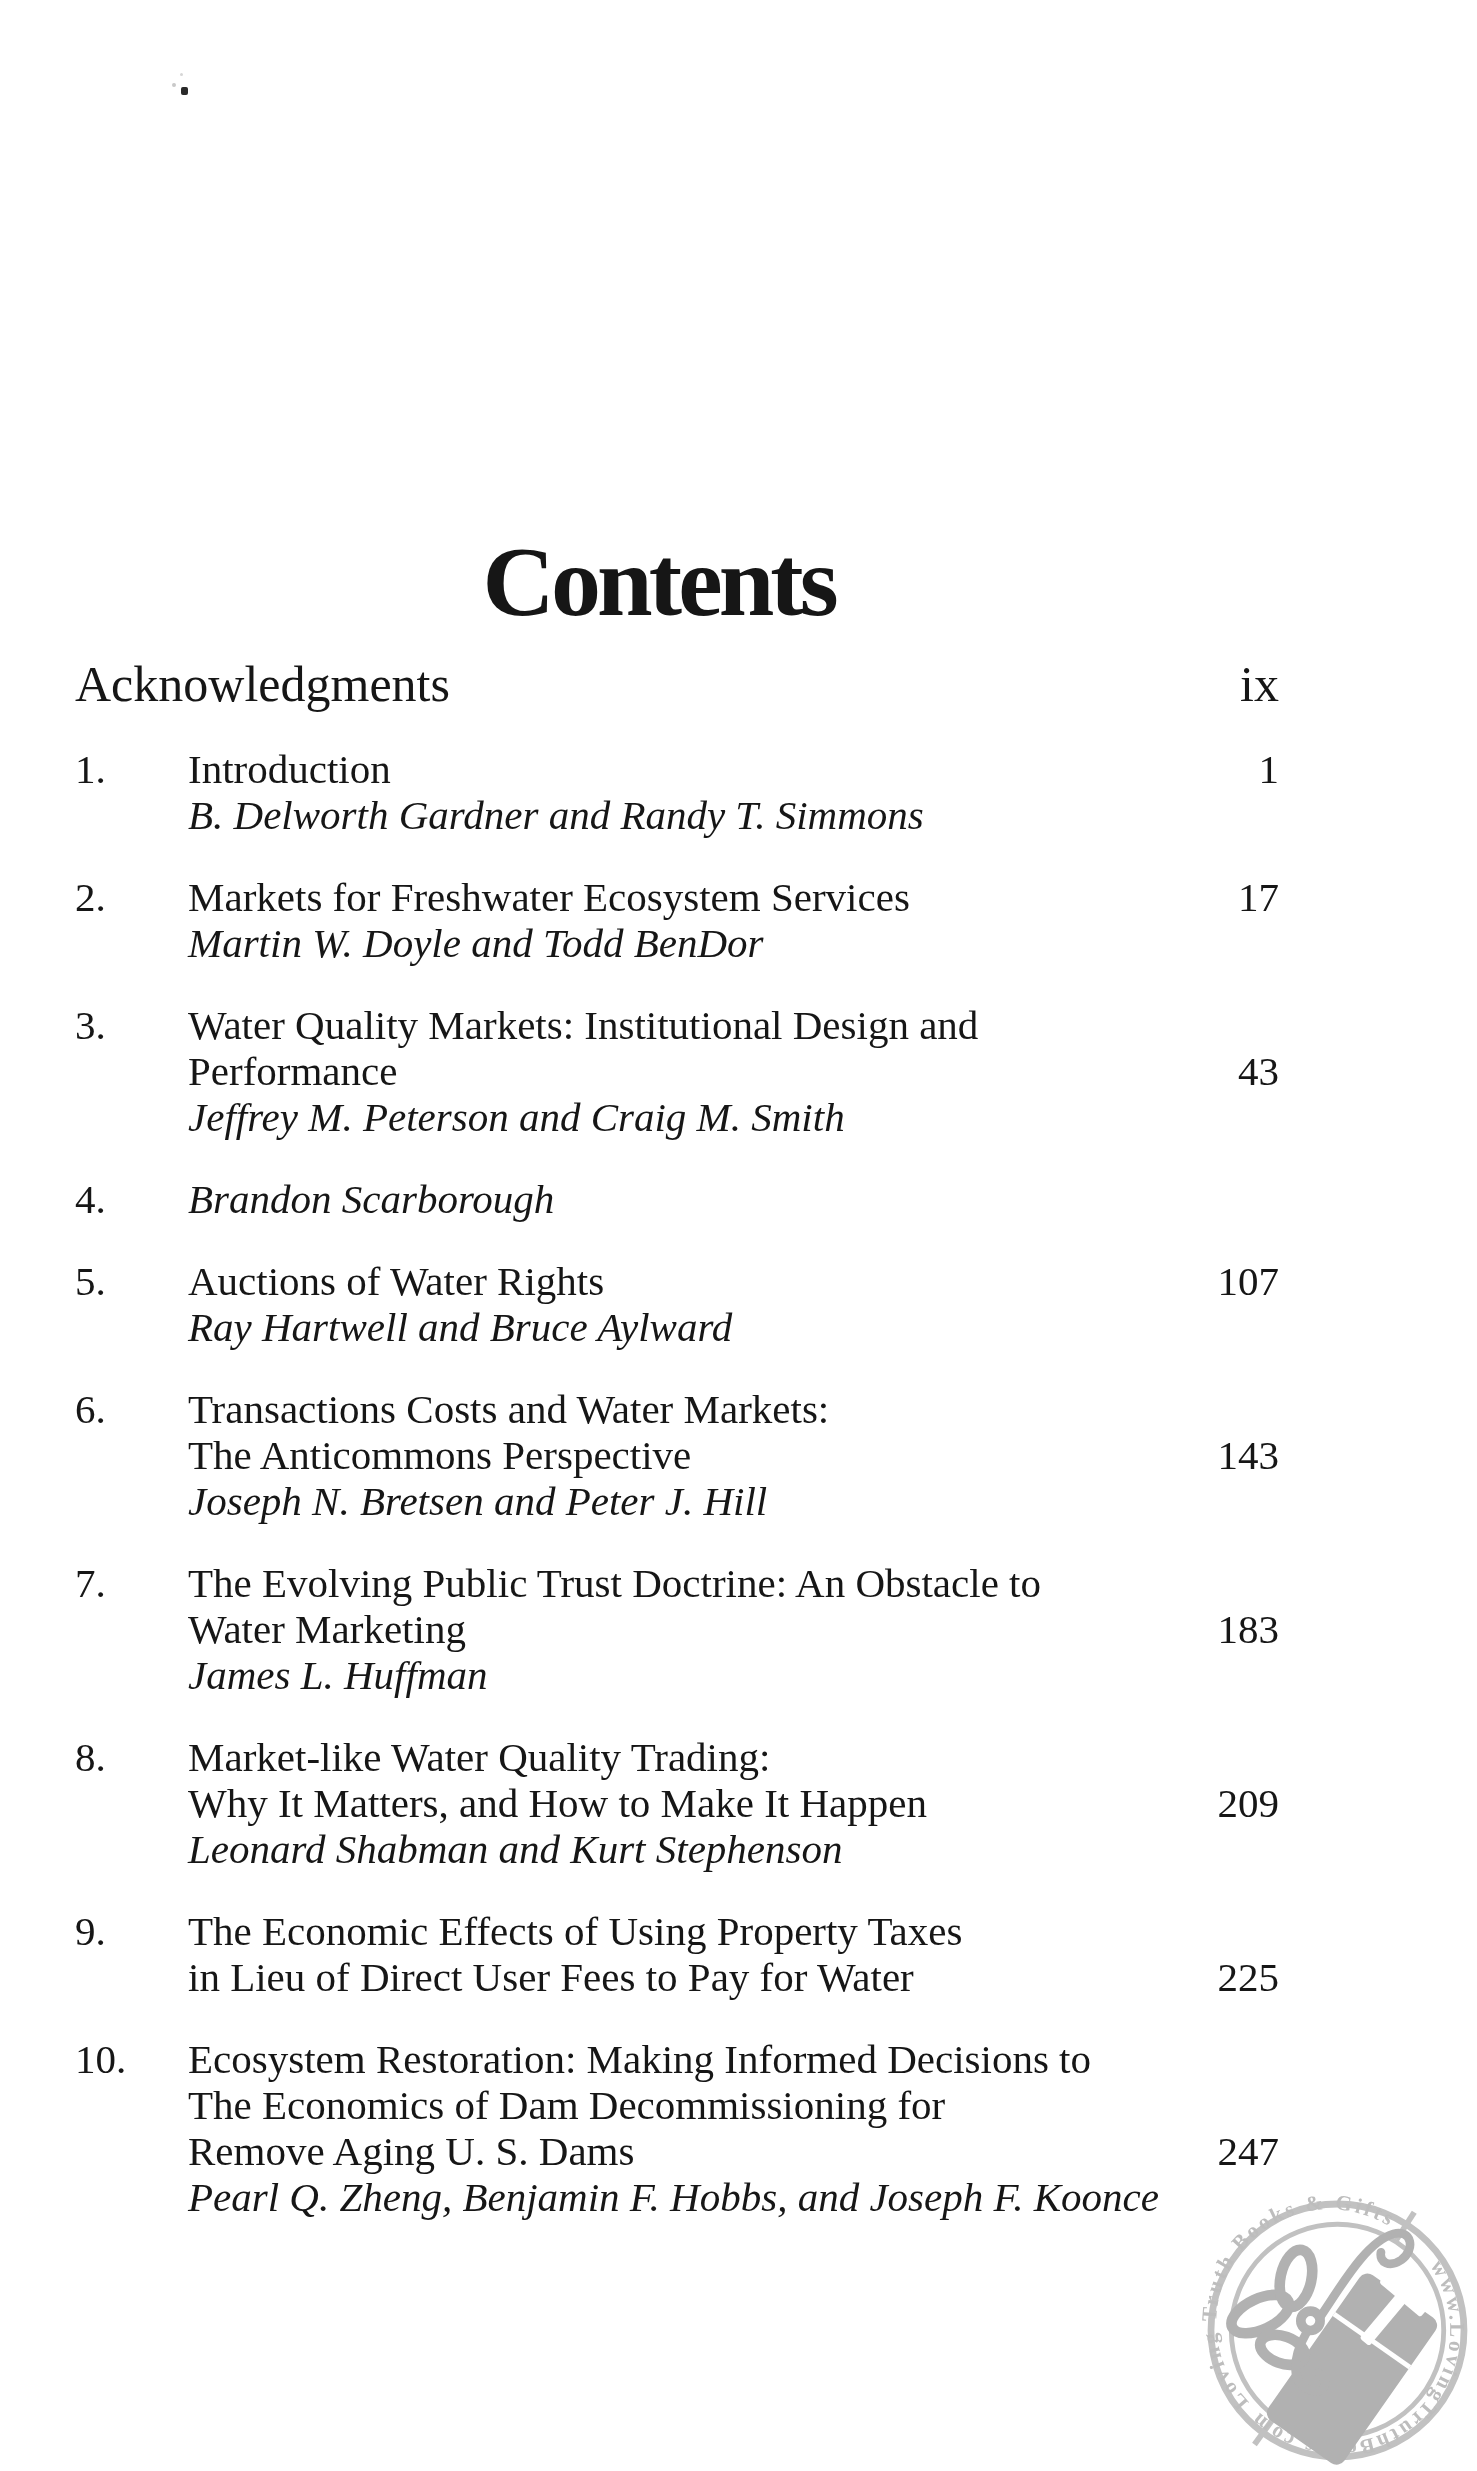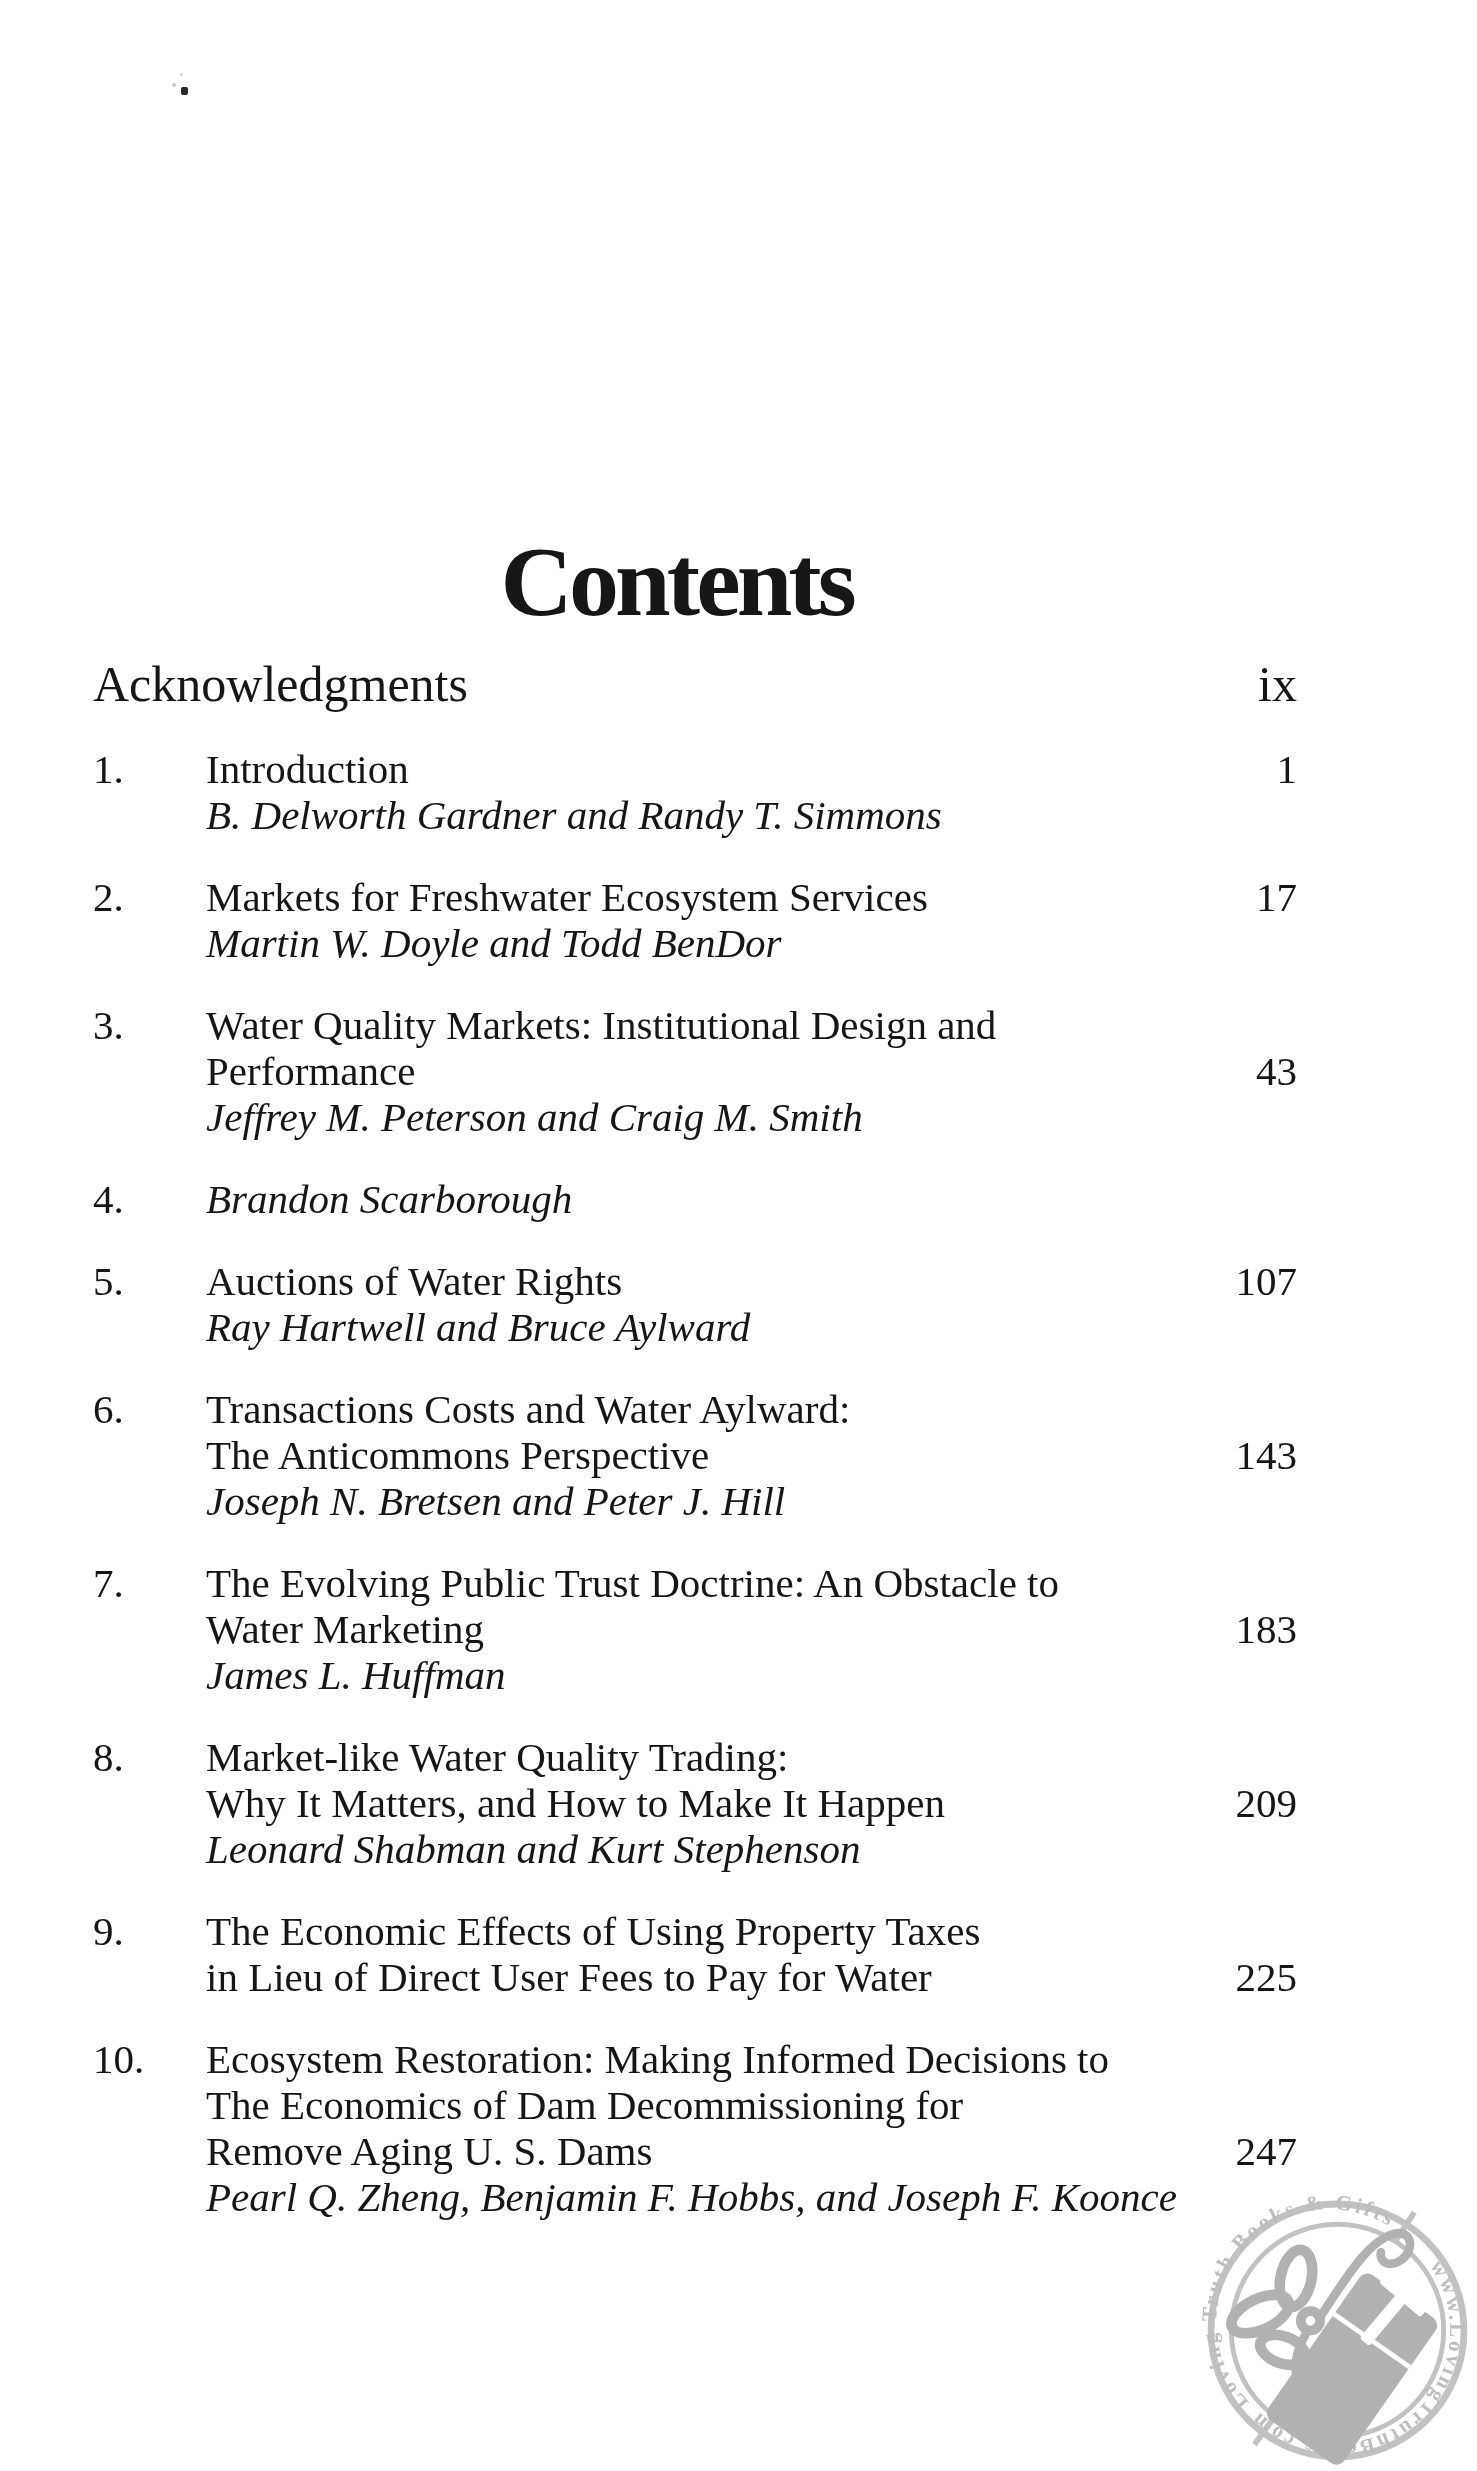--- a/index.html
+++ b/index.html
@@ -10,21 +10,21 @@
   }
   .sheet{position:absolute;inset:0;}
 
   
   .speck{position:absolute;border-radius:1.9px;}
   .speck-dark{left:181px;top:87px;width:6.8px;height:7.7px;background:#2a2a2a;}
   .speck-light1{left:172px;top:83px;width:3.9px;height:3.9px;background:#c9c9c9;}
   .speck-light2{left:180px;top:73px;width:2.9px;height:2.9px;background:#d6d6d6;}
 
   
-  .content{position:absolute;left:93px;top:529px;width:1204px;}
+  .content{position:absolute;left:75px;top:529px;width:1204px;}
   .title{
     margin:0 0 27px 0;text-align:center;transform:translateX(-18.3px);
     font-size:100px;line-height:1.05;font-weight:bold;letter-spacing:-3.9px;
   }
   .row.ack{
     display:flex;justify-content:space-between;align-items:baseline;
     font-size:50px;line-height:46px;margin-bottom:39px;
   }
   .entry{display:flex;margin-bottom:36px;font-size:41px;line-height:46px;}
   .entry .num{flex:none;width:113px;}
@@ -142,21 +142,21 @@
               <span>Auctions of Water Rights</span>
               <span class="pg">107</span>
             </div>
             <div class="authors">Ray Hartwell and Bruce Aylward</div>
           </div>
   </div>
 
   <div class="entry">
     <div class="num">6.</div>
     <div class="body">
-            <div class="tline">Transactions Costs and Water Aylward:</div>
+            <div class="tline">Transactions Costs and Water Markets:</div>
             <div class="tline last">
               <span>The Anticommons Perspective</span>
               <span class="pg">143</span>
             </div>
             <div class="authors">Joseph N. Bretsen and Peter J. Hill</div>
           </div>
   </div>
 
   <div class="entry">
     <div class="num">7.</div>

